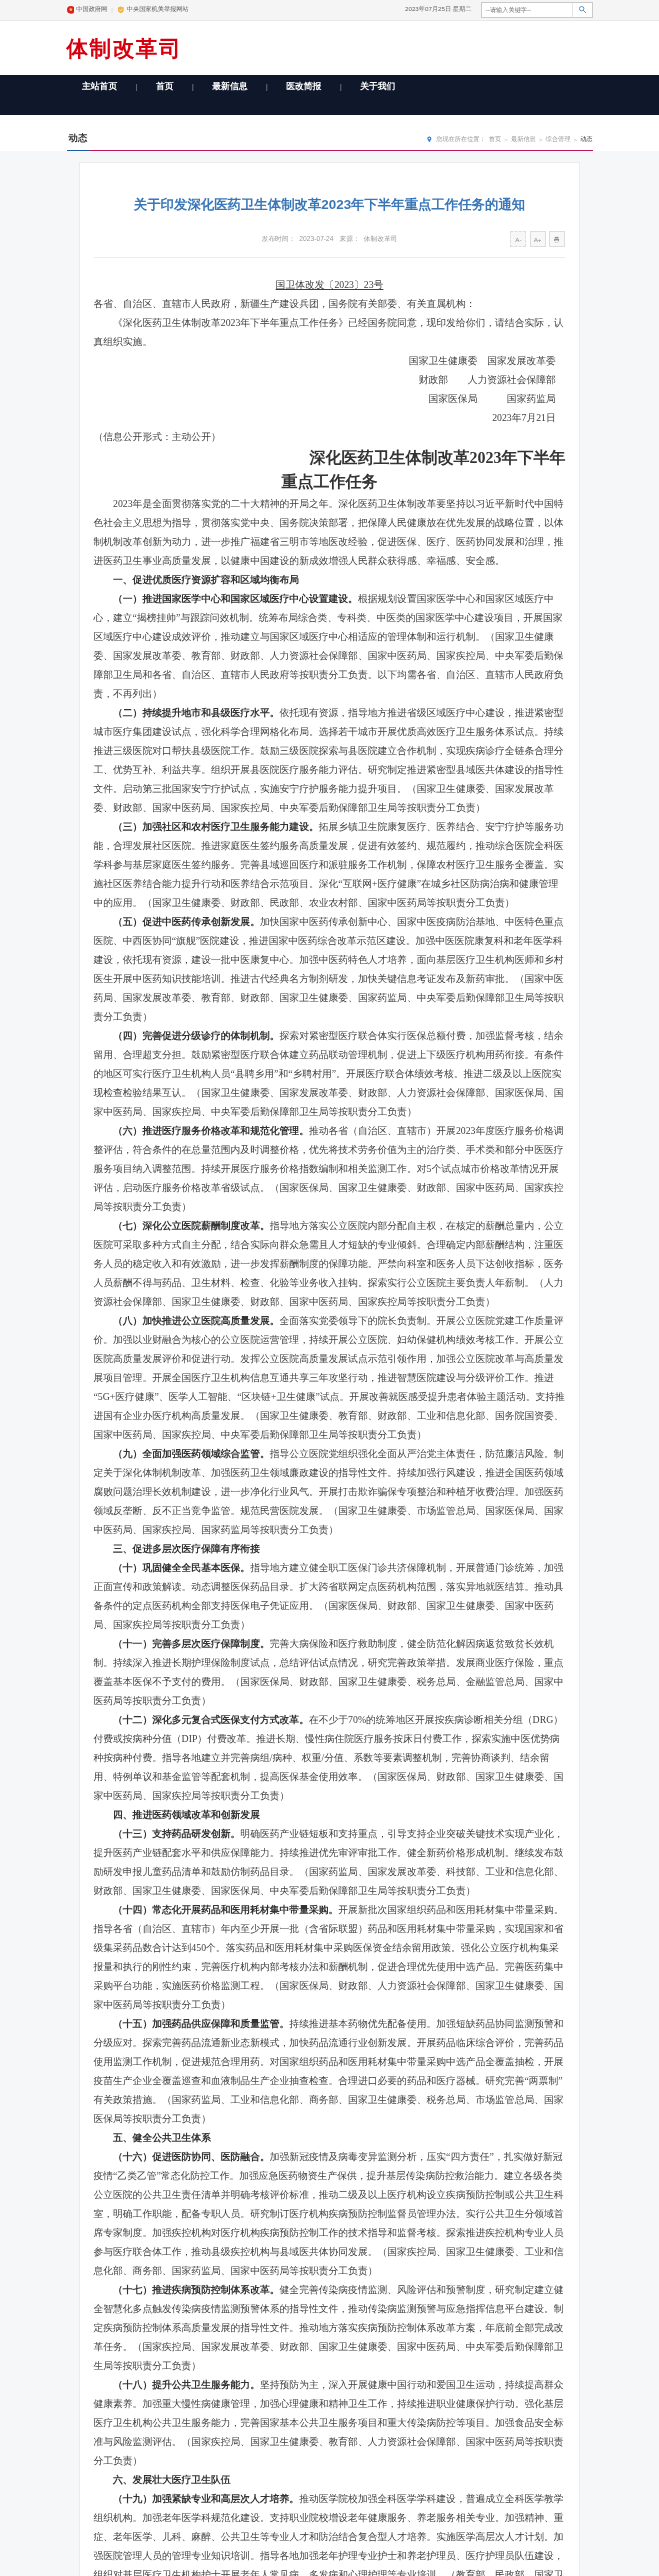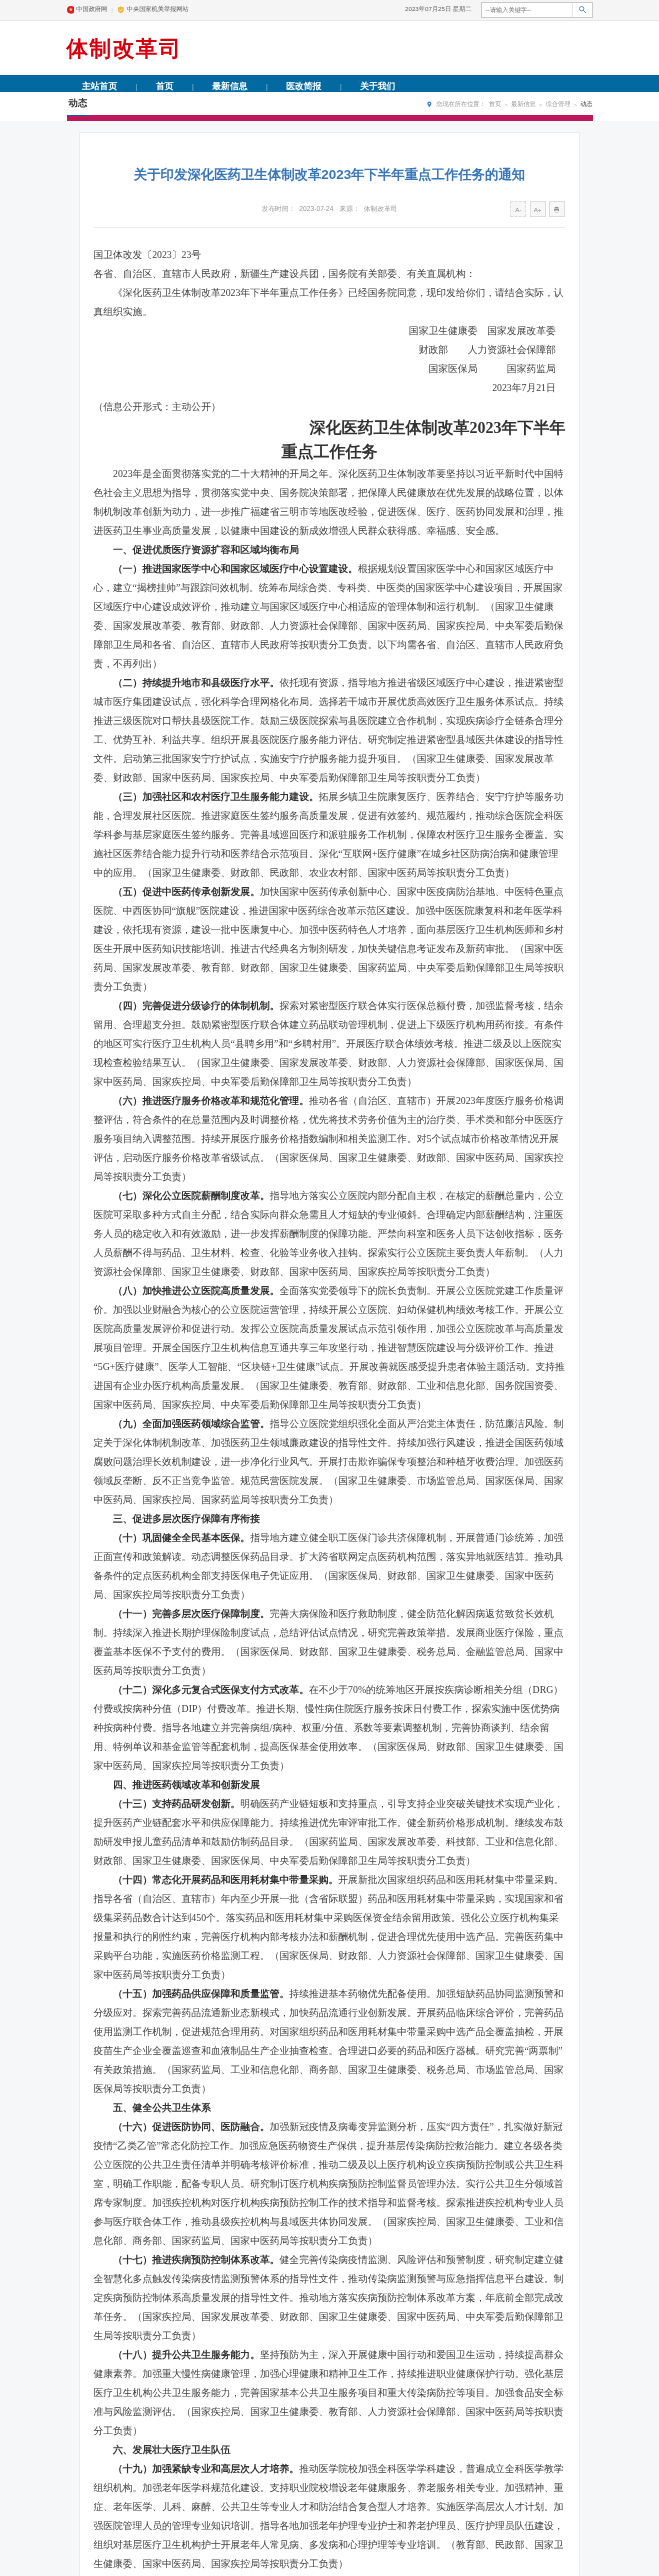--- a/index.html
+++ b/index.html
@@ -17,29 +17,29 @@
   .search{display:flex;align-items:center;border:0.5px solid #c9c9c9;background:#fff;height:14.4px;}
   .search input{border:none;outline:none;width:82px;padding:0 4.1px;font-size:6.2px;color:#666;background:transparent;}
   .search button{width:19.6px;height:14.4px;background:#fff;border:none;border-left:0.5px solid #e6e6e6;display:flex;align-items:center;justify-content:center;cursor:pointer;}
 
   
   .siteheader{background:#fff;}
   .siteheader .wrap{padding:17.5px 0 15.5px;}
   .site-title{color:#d6000f;font-size:21.6px;font-weight:bold;letter-spacing:1.5px;line-height:1;}
 
   
-  .mainnav{background:#0369a1;height:17px;}
+  .mainnav{background:#0f172a;height:40px;}
   .mainnav .wrap{display:flex;align-items:center;height:23px;padding-left:0;}
   .nav-item{color:#fff;font-size:8.8px;font-weight:bold;text-decoration:none;padding:0 18.5px;line-height:23px;cursor:pointer;}
   .nav-item:first-child{padding-left:15.5px;}
   .nav-sep{color:rgba(255,255,255,.55);font-size:6.7px;}
 
   
   .section-row-bg{background:#fff;}
-  .section-row{display:flex;justify-content:space-between;align-items:flex-end;border-bottom:6px solid #be185d;padding-top:5px;}
+  .section-row{display:flex;justify-content:space-between;align-items:flex-end;border-bottom:1px solid #be185d;padding-top:17px;}
   .tab-current{font-size:9.3px;color:#333;font-weight:bold;padding:0 2.1px 4.6px;border-bottom:1.5px solid #1b5ca5;margin-bottom:-1px;cursor:pointer;}
   .breadcrumb{display:flex;align-items:center;gap:3.1px;font-size:6.2px;color:#999;padding-bottom:6.2px;}
   .bc-link{color:#999;text-decoration:none;cursor:pointer;}
   .bc-cur{color:#333;}
   .bc-sep{color:#bbb;}
 
   
   .content-bg{background:#f6f7f8;padding:11.3px 0 9.3px;}
   .card{width:499px;margin:0 auto;background:#fff;border:0.5px solid #ececec;padding:23px 0 36px;}
   .article-title{color:#3a77b8;font-size:13.4px;font-weight:700;text-align:center;line-height:20.6px;padding:0 26px;}
@@ -49,21 +49,21 @@
   .meta-tools{position:absolute;right:14.4px;top:0;display:flex;gap:3.1px;}
   .tool-btn{width:14px;height:14px;border:0.5px solid #ddd;background:#f7f7f7;color:#888;font-size:6.2px;display:flex;align-items:center;justify-content:center;cursor:pointer;font-family:"Liberation Sans","DejaVu Sans",sans-serif;}
   .tool-btn.dashed{border-style:dashed;}
   .meta-divider{border-bottom:0.5px solid #ececec;margin:10.3px 14.4px 0;}
 
   
   .doc{padding:17.5px 13.4px 0;font-family:"Liberation Serif","DejaVu Serif",serif;font-size:9.8px;color:#404040;line-height:19px;}
   .doc p{margin:0;}
   .t-indent{text-indent:2em;}
   .t-plain{text-indent:0;}
-  .t-center{text-align:left;margin-bottom:13.4px;}
+  .t-center{text-align:center;margin-bottom:13.4px;text-decoration:underline;}
   .t-right{text-align:right;padding-right:1em;}
   .t-first{margin-top:18.5px;}
   .t-heading{font-weight:bold;text-indent:2em;color:#333;}
   .t-doctitle{text-align:right;font-size:16px;font-weight:bold;color:#333;margin-top:30px;line-height:24px;}
   .t-doctitle2{text-align:center;font-size:16px;font-weight:bold;color:#333;margin-bottom:24px;line-height:24px;}
   .lead{font-weight:bold;color:#333;}
   .icon{display:inline-flex;align-items:center;}
 </style>
 </head>
 <body>

